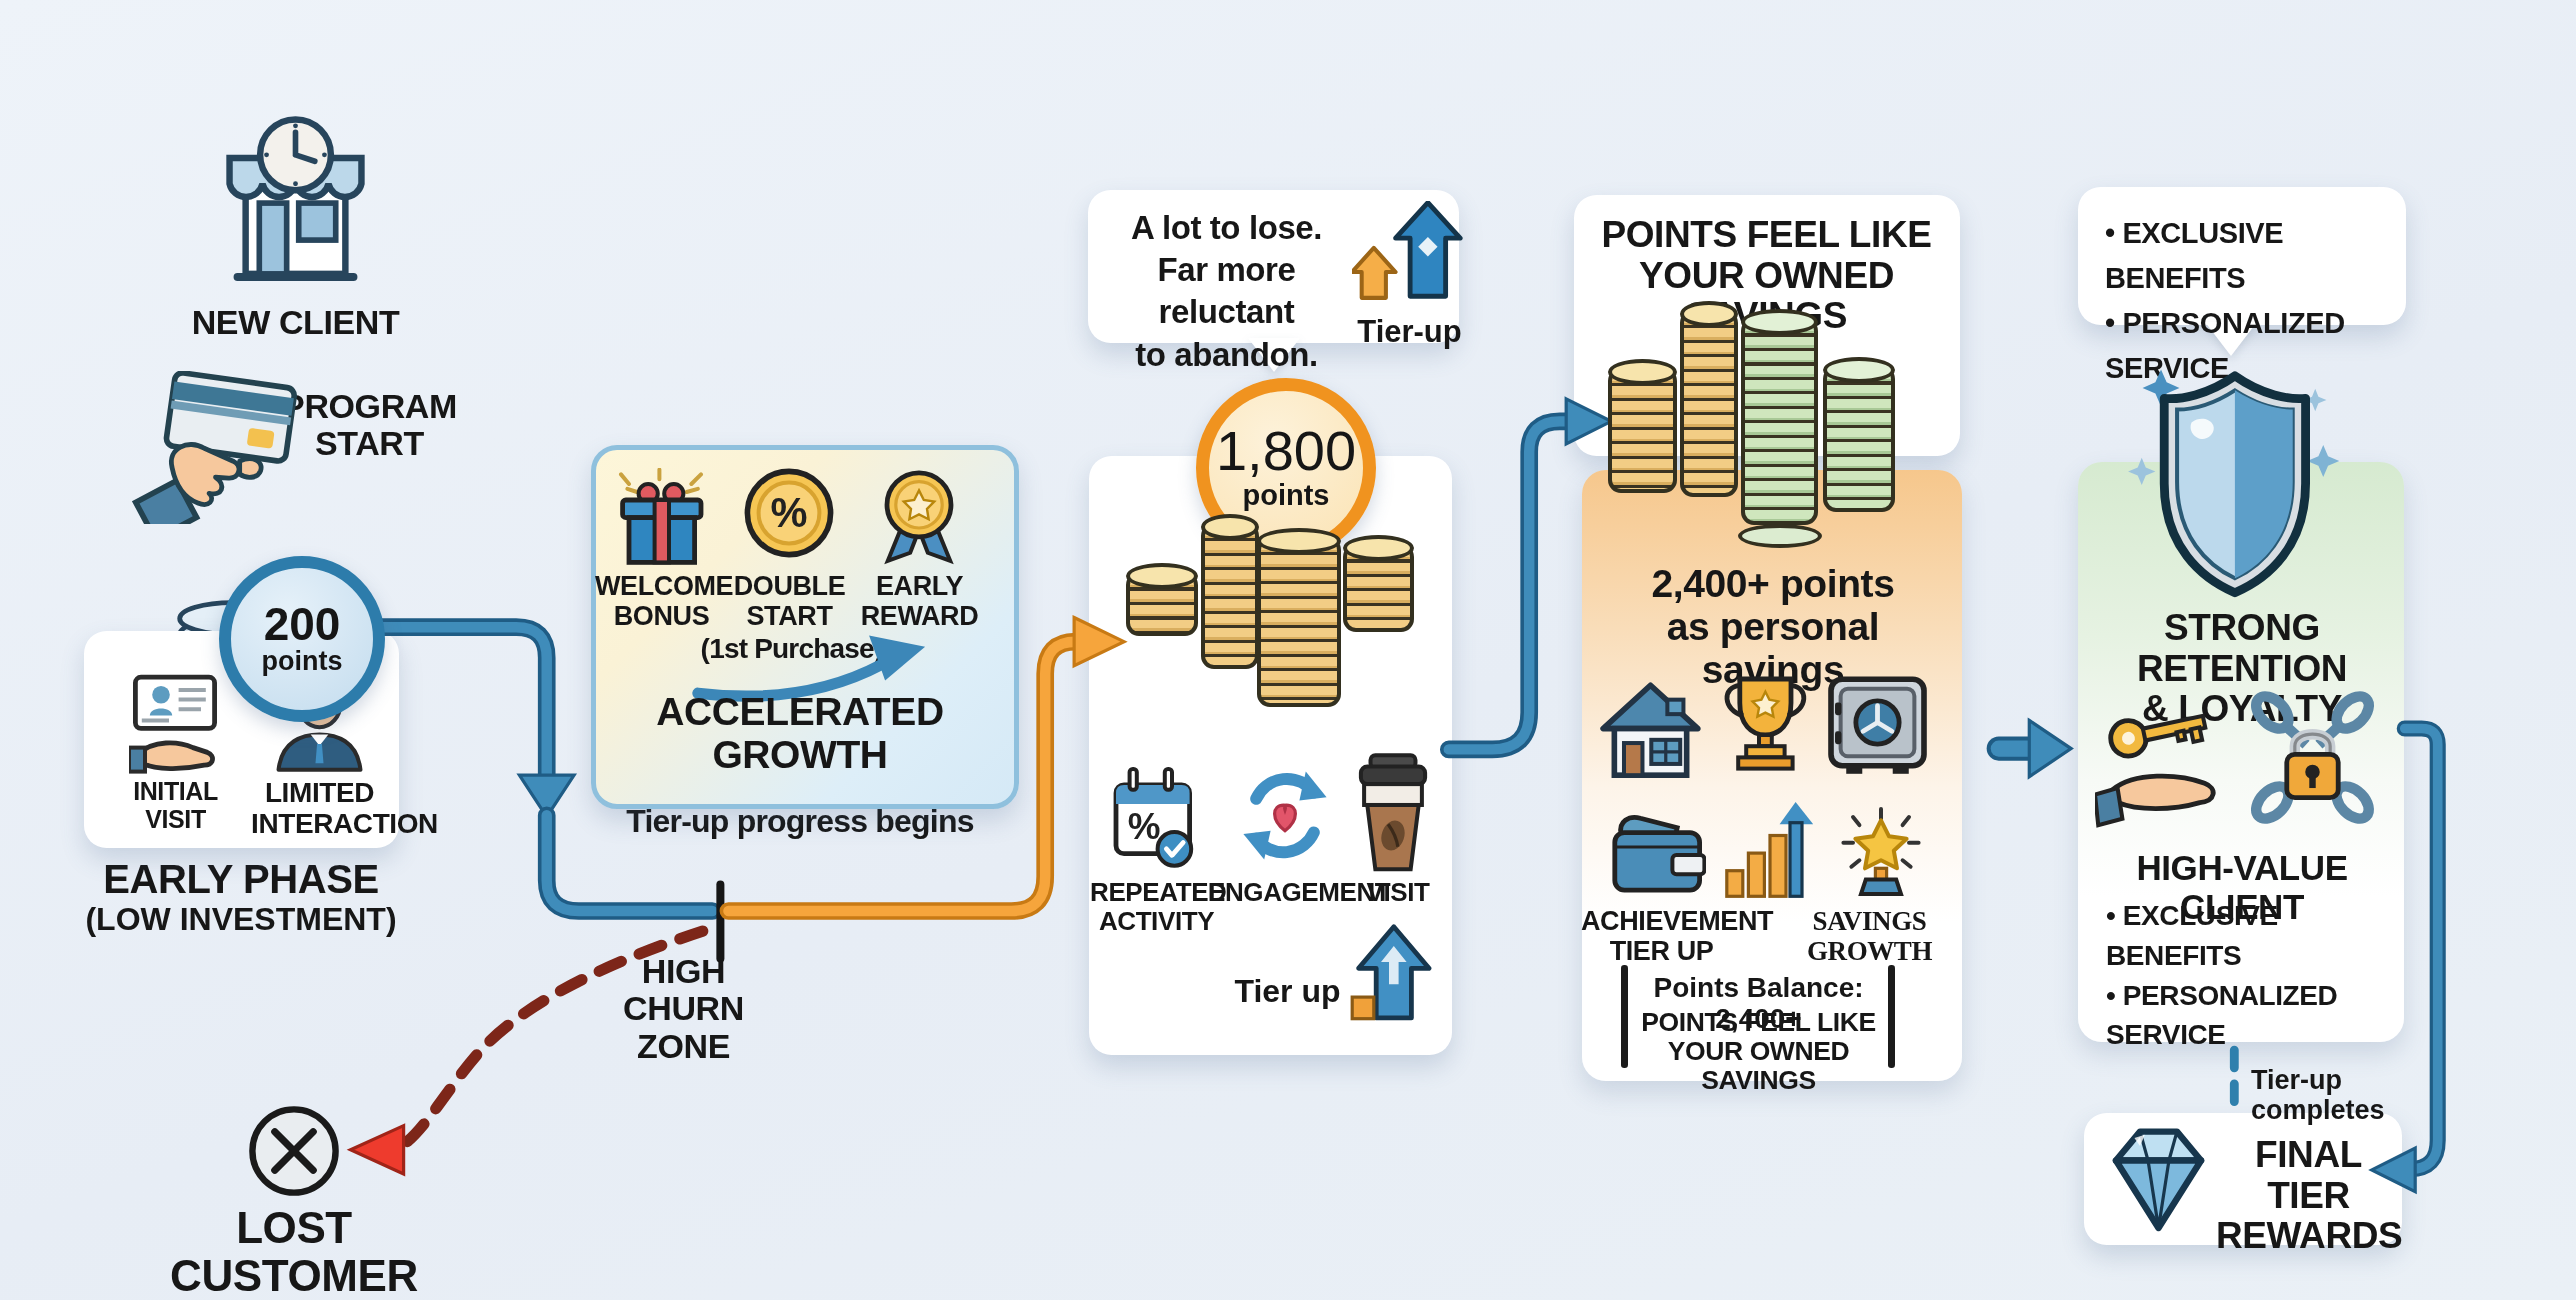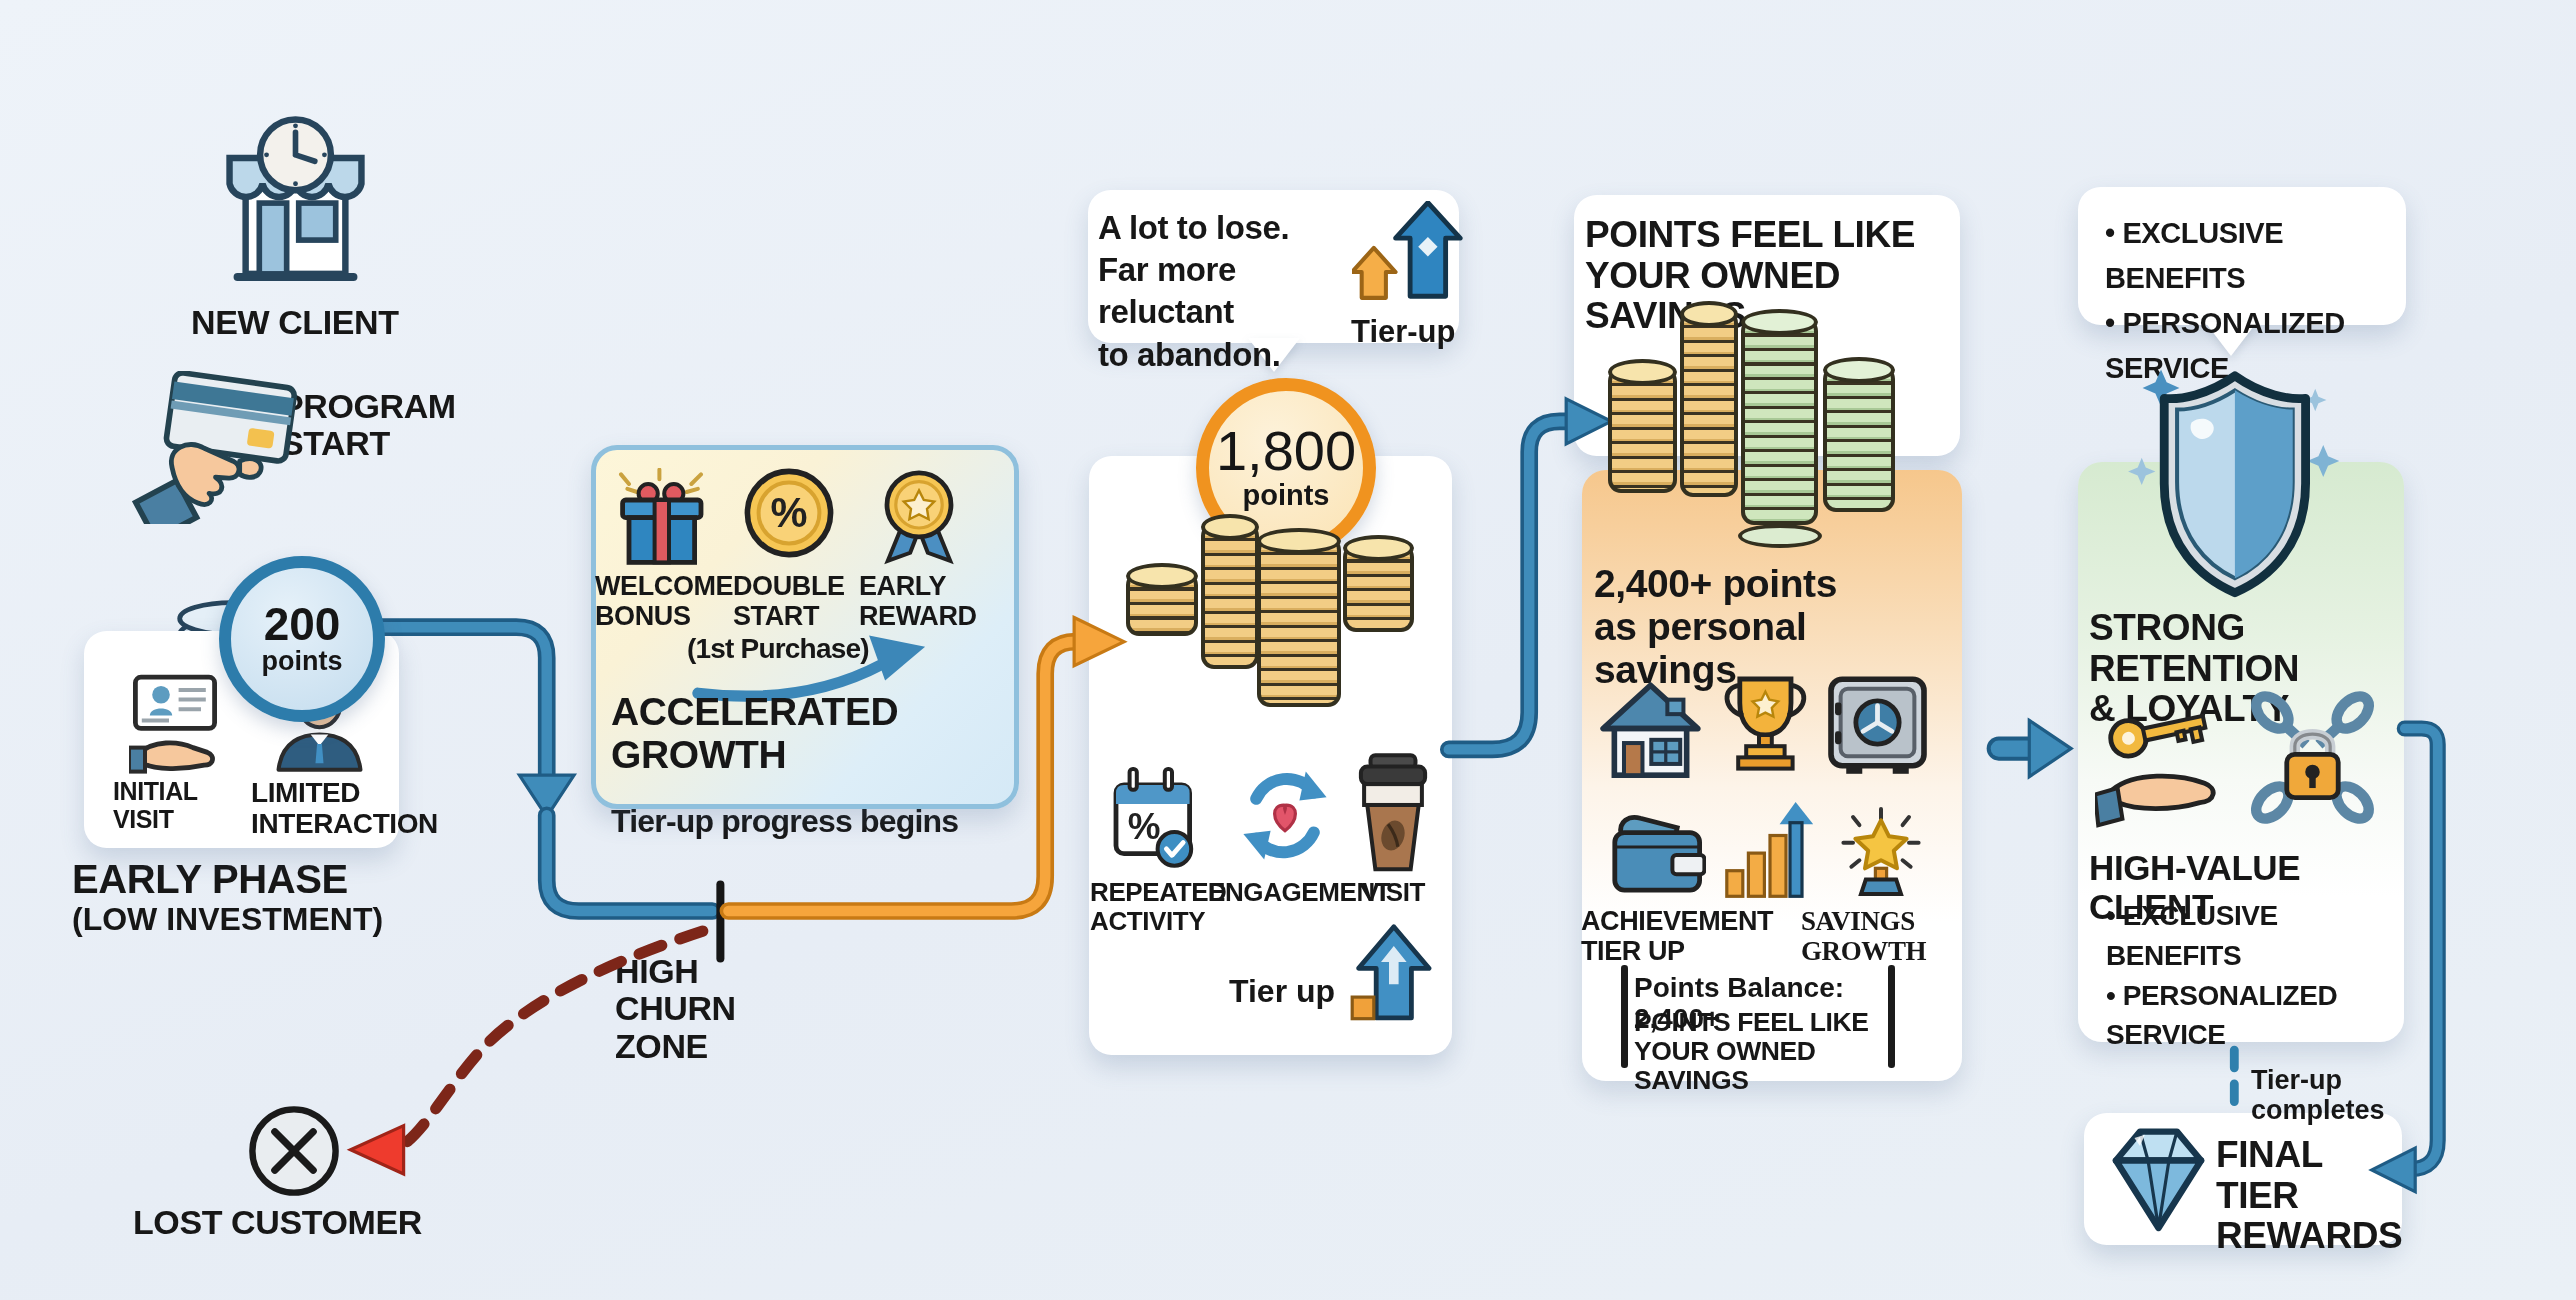--- a/index.html
+++ b/index.html
@@ -1,20 +1,20 @@
 <!DOCTYPE html>
 <html style="font-size:13px"><head>
 <meta charset="utf-8">
 <style>
   html,body{margin:0;padding:0;background:#e9eef5;}
   body{width:2576px;height:1301px;overflow:hidden;font-family:"Liberation Sans",sans-serif;color:#161616;}
   #stage{position:relative;width:2576px;height:1301px;background:linear-gradient(160deg,#eef3f9 0%,#e7edf5 55%,#eaf0f6 100%);}
   .abs{position:absolute;}
   .card{position:absolute;background:#fff;border-radius:22.5px;box-shadow:0 11.3px 24px rgba(70,100,140,.20);}
-  .txt{position:absolute;font-weight:800;white-space:pre-line;line-height:1.1;letter-spacing:-0.4px;color:#171717;}
+  .txt{position:absolute;font-weight:800;text-align:center;white-space:pre-line;line-height:1.1;letter-spacing:-0.4px;color:#171717;}
   .soft{font-weight:600;letter-spacing:0;}
   .left{text-align:left;}
   svg{display:block;}
   .stack{position:absolute;border:4px solid #33301f;border-radius:13px;box-sizing:border-box;}
   .stack.gold{background:repeating-linear-gradient(180deg,#f2cd85 0 8.8px,#d9ae5f 8.8px 11.3px,#3a3322 11.3px 14.5px);}
   .stack.green{background:repeating-linear-gradient(180deg,#cfe6bd 0 8.8px,#a8c896 8.8px 11.3px,#3a3322 11.3px 14.5px);}
   .cap{position:absolute;left:-4px;right:-4px;top:-13px;height:26px;border:4px solid #33301f;border-radius:50%;box-sizing:border-box;}
   .cap.gold{background:#f7e4ac;}
   .cap.green{background:#e2f1d6;}
   .badge{position:absolute;border-radius:50%;display:flex;flex-direction:column;align-items:center;justify-content:center;text-align:center;box-shadow:0 8px 17.7px rgba(70,100,140,.25);}
@@ -122,21 +122,21 @@
 VISIT</div>
   <div class="txt" style="left:251px;top:778px;width:137px;font-size:28px;z-index:3;">LIMITED
 INTERACTION</div>
   <div class="txt" style="left:72px;top:857px;width:338px;font-size:40px;">EARLY PHASE</div>
   <div class="txt soft" style="left:72px;top:902px;width:338px;font-size:32px;">(LOW INVESTMENT)</div>
 
   <svg class="abs" style="left:246px;top:1103px;z-index:2" width="96" height="96" viewBox="0 0 120 120">
     <circle cx="60" cy="60" r="52" fill="#e9edf0" stroke="#1a1a1a" stroke-width="8"></circle>
     <path d="M36 36 L84 84 M84 36 L36 84" stroke="#1a1a1a" stroke-width="9" stroke-linecap="round"></path>
   </svg>
-  <div class="txt" style="left:133px;top:1204px;width:322px;font-size:34px;">LOST CUSTOMER</div>
+  <div class="txt" style="left:133px;top:1204px;width:322px;font-size:44px;">LOST CUSTOMER</div>
 
   <div class="abs" style="left:591px;top:445px;width:418px;height:354px;border:5.6px solid #8fc0dd;border-radius:26px;background:linear-gradient(135deg,#fdf6d9 0%,#faf2d6 30%,#ddeef8 75%,#d5e9f6 100%);box-shadow:0 11.3px 24px rgba(70,100,140,.2);z-index:2;"></div>
   <svg class="abs" style="left:613px;top:468px;z-index:3" width="100" height="100" viewBox="0 0 125 125">
     <path d="M20 20 L10 8 M58 14 V2 M98 20 L110 8 M30 30 L18 26 M92 30 L106 26" stroke="#caa23f" stroke-width="5" stroke-linecap="round"></path>
     <circle cx="44" cy="32" r="12" fill="#e05a60" stroke="#222222" stroke-width="5"></circle>
     <circle cx="76" cy="32" r="12" fill="#e05a60" stroke="#222222" stroke-width="5"></circle>
     <rect x="12" y="40" width="98" height="22" rx="4" fill="#3f94cc" stroke="#222222" stroke-width="6"></rect>
     <rect x="20" y="62" width="82" height="56" fill="#2f86c0" stroke="#222222" stroke-width="6"></rect>
     <rect x="52" y="40" width="18" height="78" fill="#e05a60" stroke="#222222" stroke-width="5"></rect>
   </svg>

